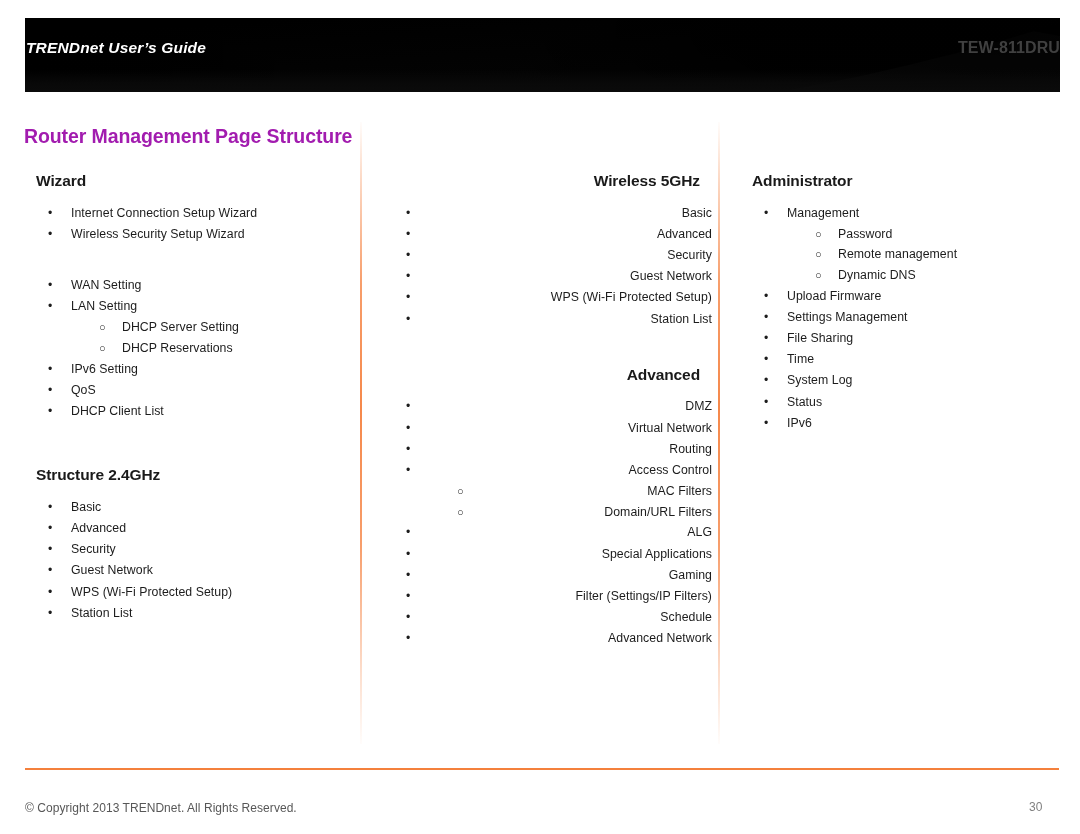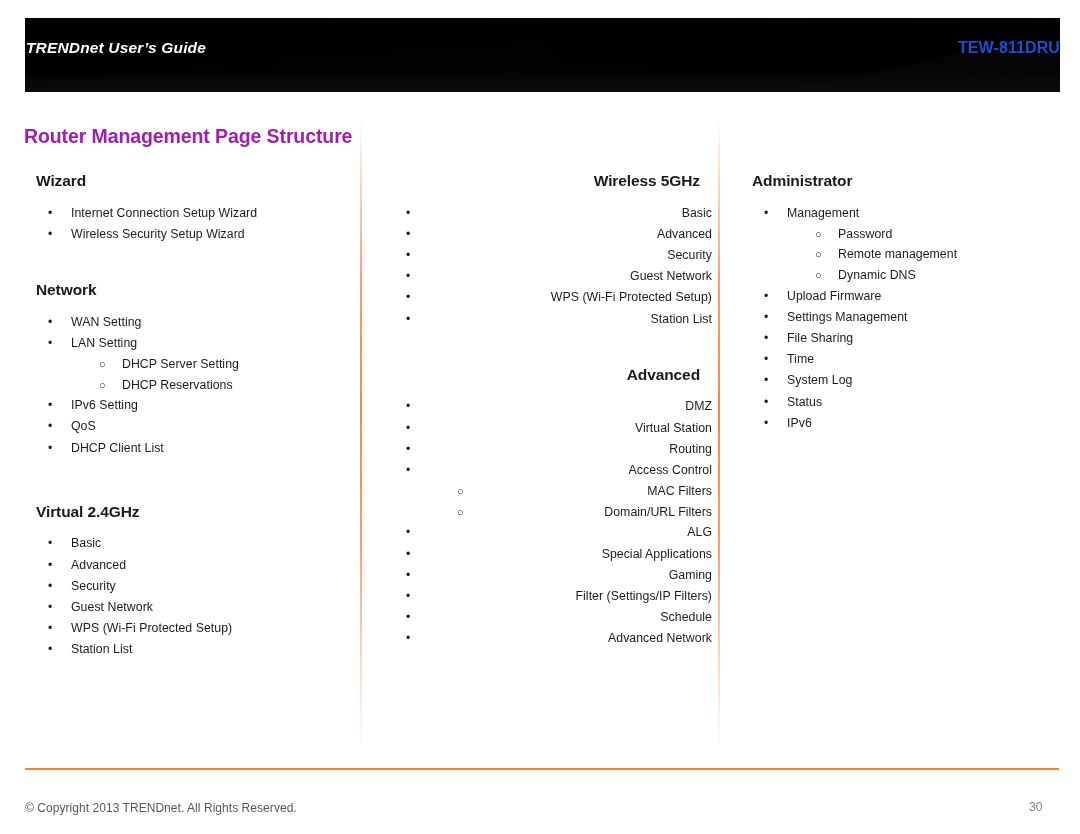--- a/index.html
+++ b/index.html
@@ -82,21 +82,21 @@
     font-weight: bold;
     letter-spacing: 0.15px;
     z-index: 6;
     white-space: nowrap;
     font-style: italic;
   }
   .banner-model {
     position: absolute;
     right: 20px;
     top: 39px;
-    color: #1d4ed8;
+    color: #404040;
     font-size: 16px;
     font-weight: bold;
     letter-spacing: 0.1px;
     z-index: 6;
     white-space: nowrap;
   }
 
   
   .page-title {
     position: absolute;
@@ -237,35 +237,34 @@
 <div class="col col-1">
     <div class="section">
       <div class="section-heading">Wizard</div>
       <ul class="lvl1">
         <li><span class="b1">•</span><span>Internet Connection Setup Wizard</span></li>
         <li><span class="b1">•</span><span>Wireless Security Setup Wizard</span></li>
       </ul>
     </div>
     <div class="section-gap-small"></div>
     <div class="section">
-      <div class="section-heading">Network</div>
       <ul class="lvl1">
         <li><span class="b1">•</span><span>WAN Setting</span></li>
         <li><span class="b1">•</span><span>LAN Setting</span><ul class="lvl2">
             <li><span class="b2">○</span><span>DHCP Server Setting</span></li>
             <li><span class="b2">○</span><span>DHCP Reservations</span></li>
           </ul></li>
         <li><span class="b1">•</span><span>IPv6 Setting</span></li>
         <li><span class="b1">•</span><span>QoS</span></li>
         <li><span class="b1">•</span><span>DHCP Client List</span></li>
       </ul>
     </div>
     <div class="section-gap-large"></div>
     <div class="section">
-      <div class="section-heading">Virtual 2.4GHz</div>
+      <div class="section-heading">Structure 2.4GHz</div>
       <ul class="lvl1">
         <li><span class="b1">•</span><span>Basic</span></li>
         <li><span class="b1">•</span><span>Advanced</span></li>
         <li><span class="b1">•</span><span>Security</span></li>
         <li><span class="b1">•</span><span>Guest Network</span></li>
         <li><span class="b1">•</span><span>WPS (Wi-Fi Protected Setup)</span></li>
         <li><span class="b1">•</span><span>Station List</span></li>
       </ul>
     </div>
   </div>
@@ -279,21 +278,21 @@
         <li><span class="b1">•</span><span>Guest Network</span></li>
         <li><span class="b1">•</span><span>WPS (Wi-Fi Protected Setup)</span></li>
         <li><span class="b1">•</span><span>Station List</span></li>
       </ul>
     </div>
     <div class="section-gap-small"></div>
     <div class="section">
       <div class="section-heading">Advanced</div>
       <ul class="lvl1">
         <li><span class="b1">•</span><span>DMZ</span></li>
-        <li><span class="b1">•</span><span>Virtual Station</span></li>
+        <li><span class="b1">•</span><span>Virtual Network</span></li>
         <li><span class="b1">•</span><span>Routing</span></li>
         <li><span class="b1">•</span><span>Access Control</span><ul class="lvl2">
             <li><span class="b2">○</span><span>MAC Filters</span></li>
             <li><span class="b2">○</span><span>Domain/URL Filters</span></li>
           </ul></li>
         <li><span class="b1">•</span><span>ALG</span></li>
         <li><span class="b1">•</span><span>Special Applications</span></li>
         <li><span class="b1">•</span><span>Gaming</span></li>
         <li><span class="b1">•</span><span>Filter (Settings/IP Filters)</span></li>
         <li><span class="b1">•</span><span>Schedule</span></li>

